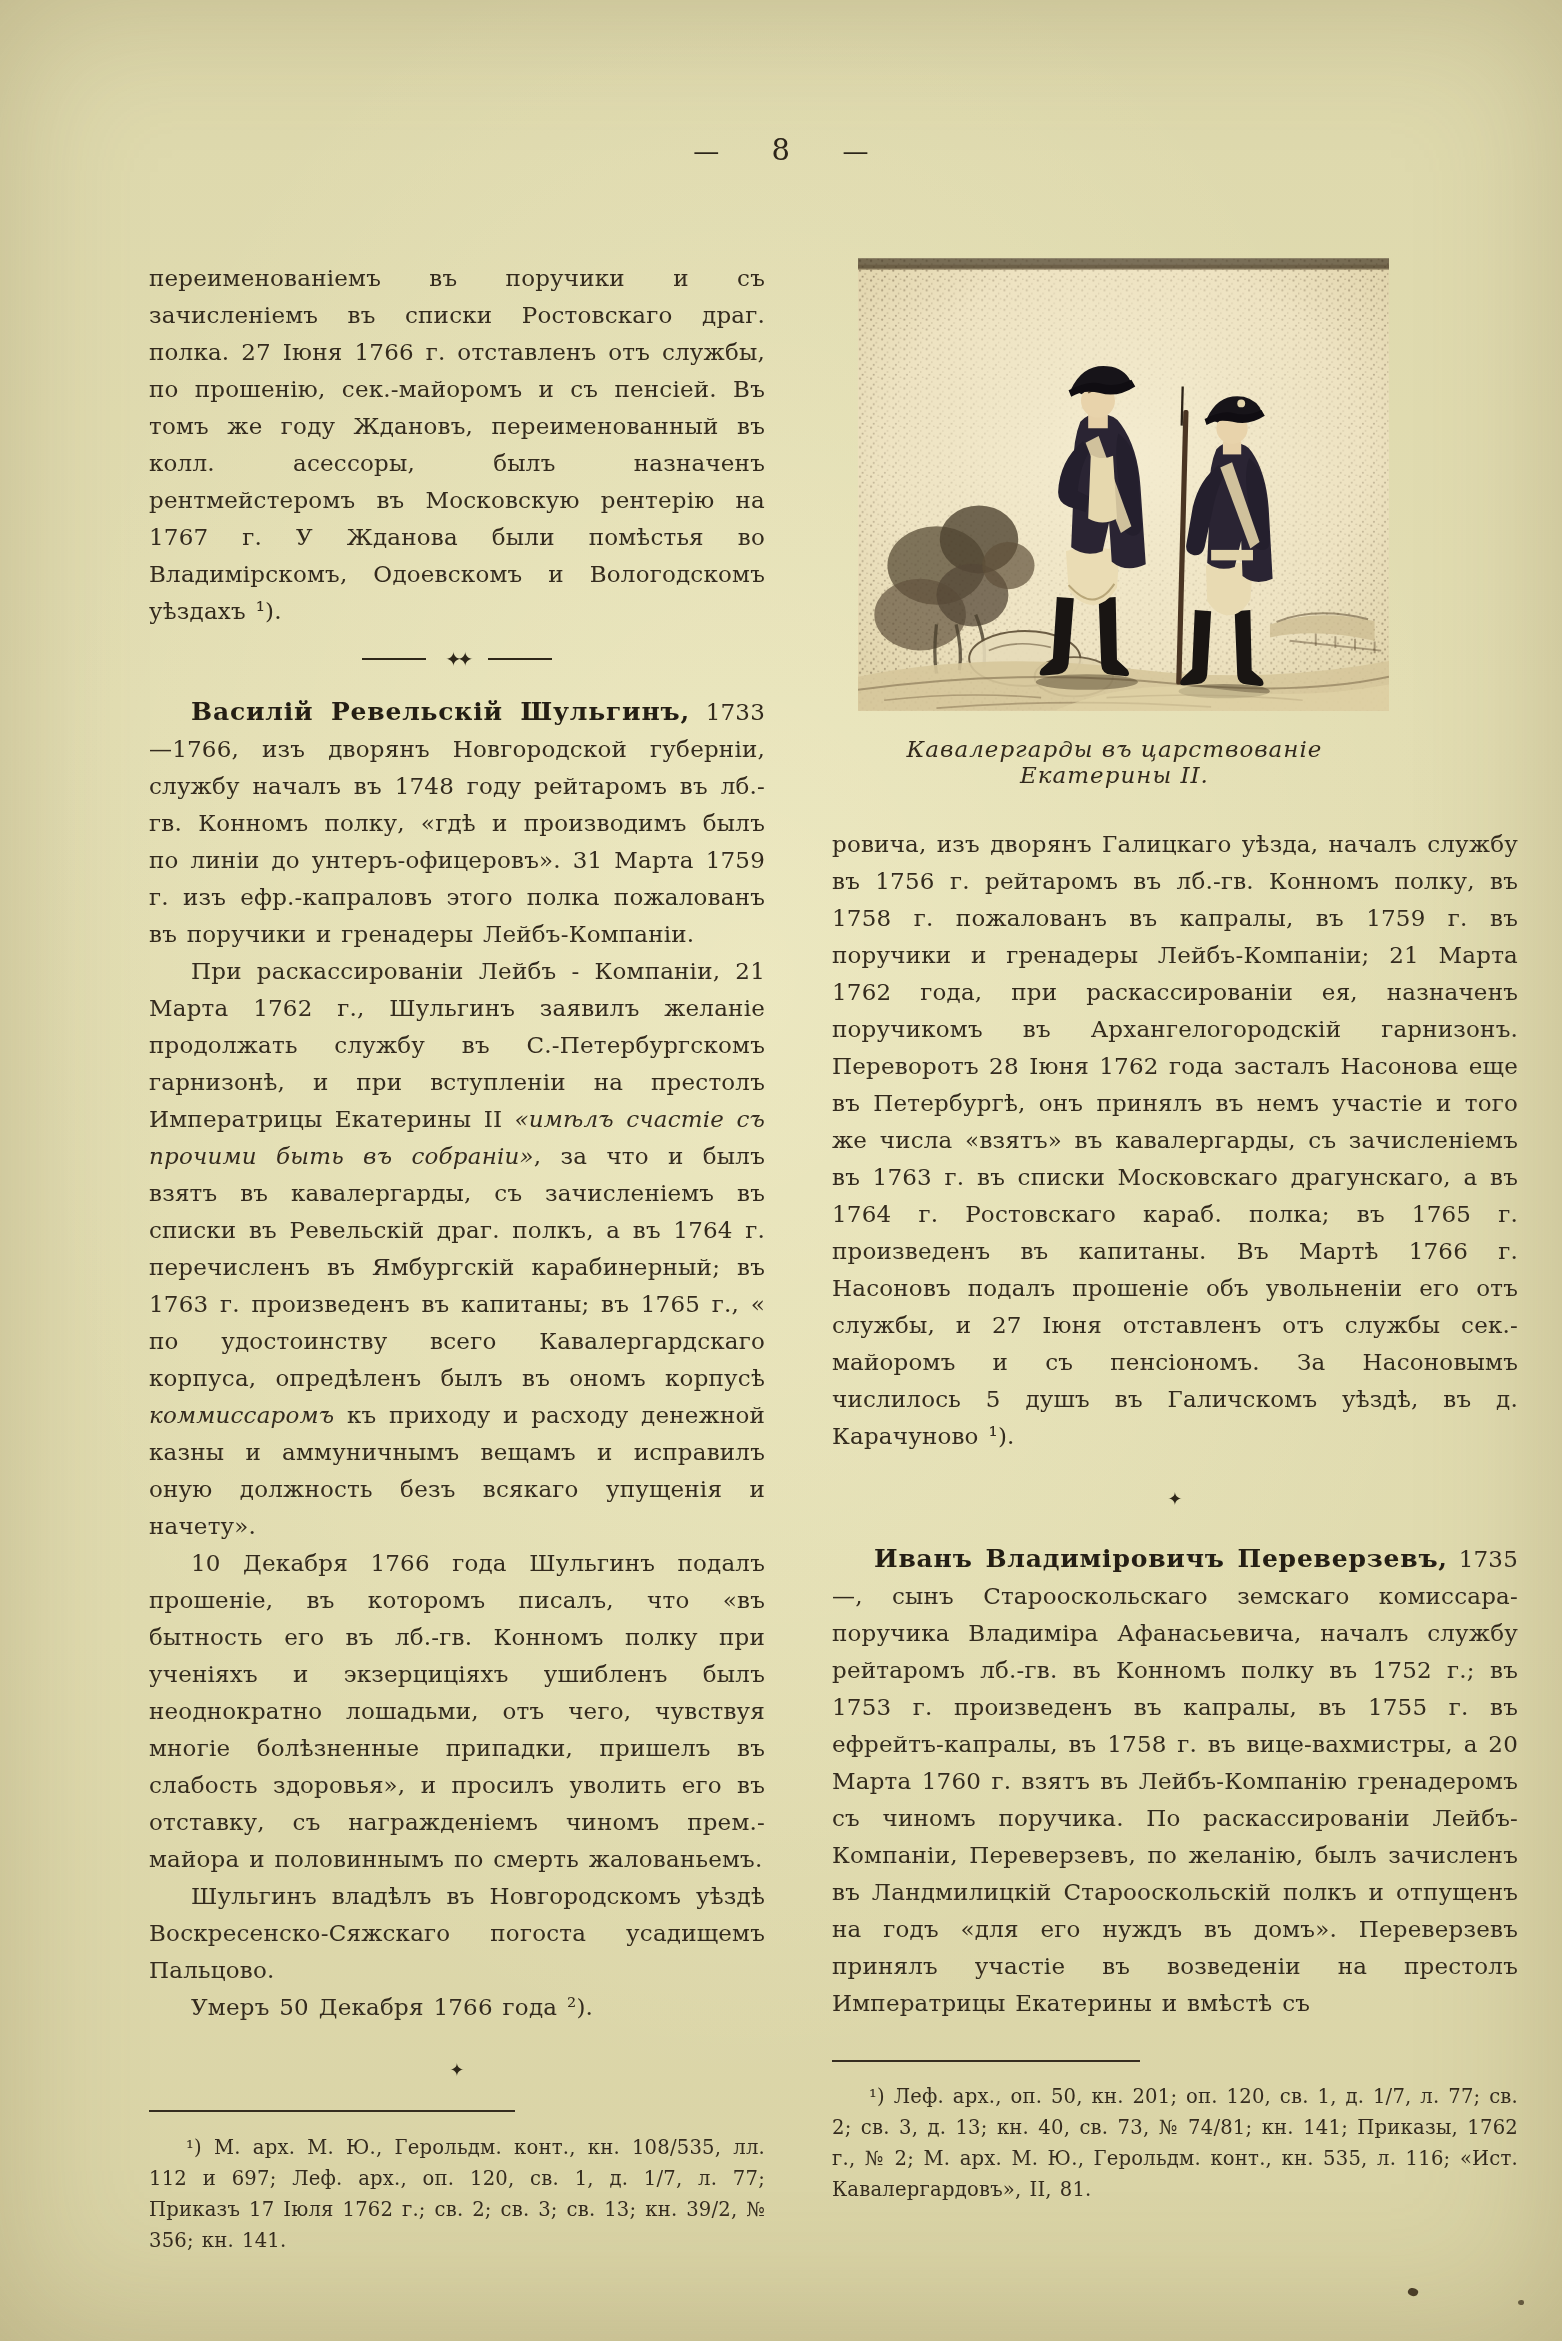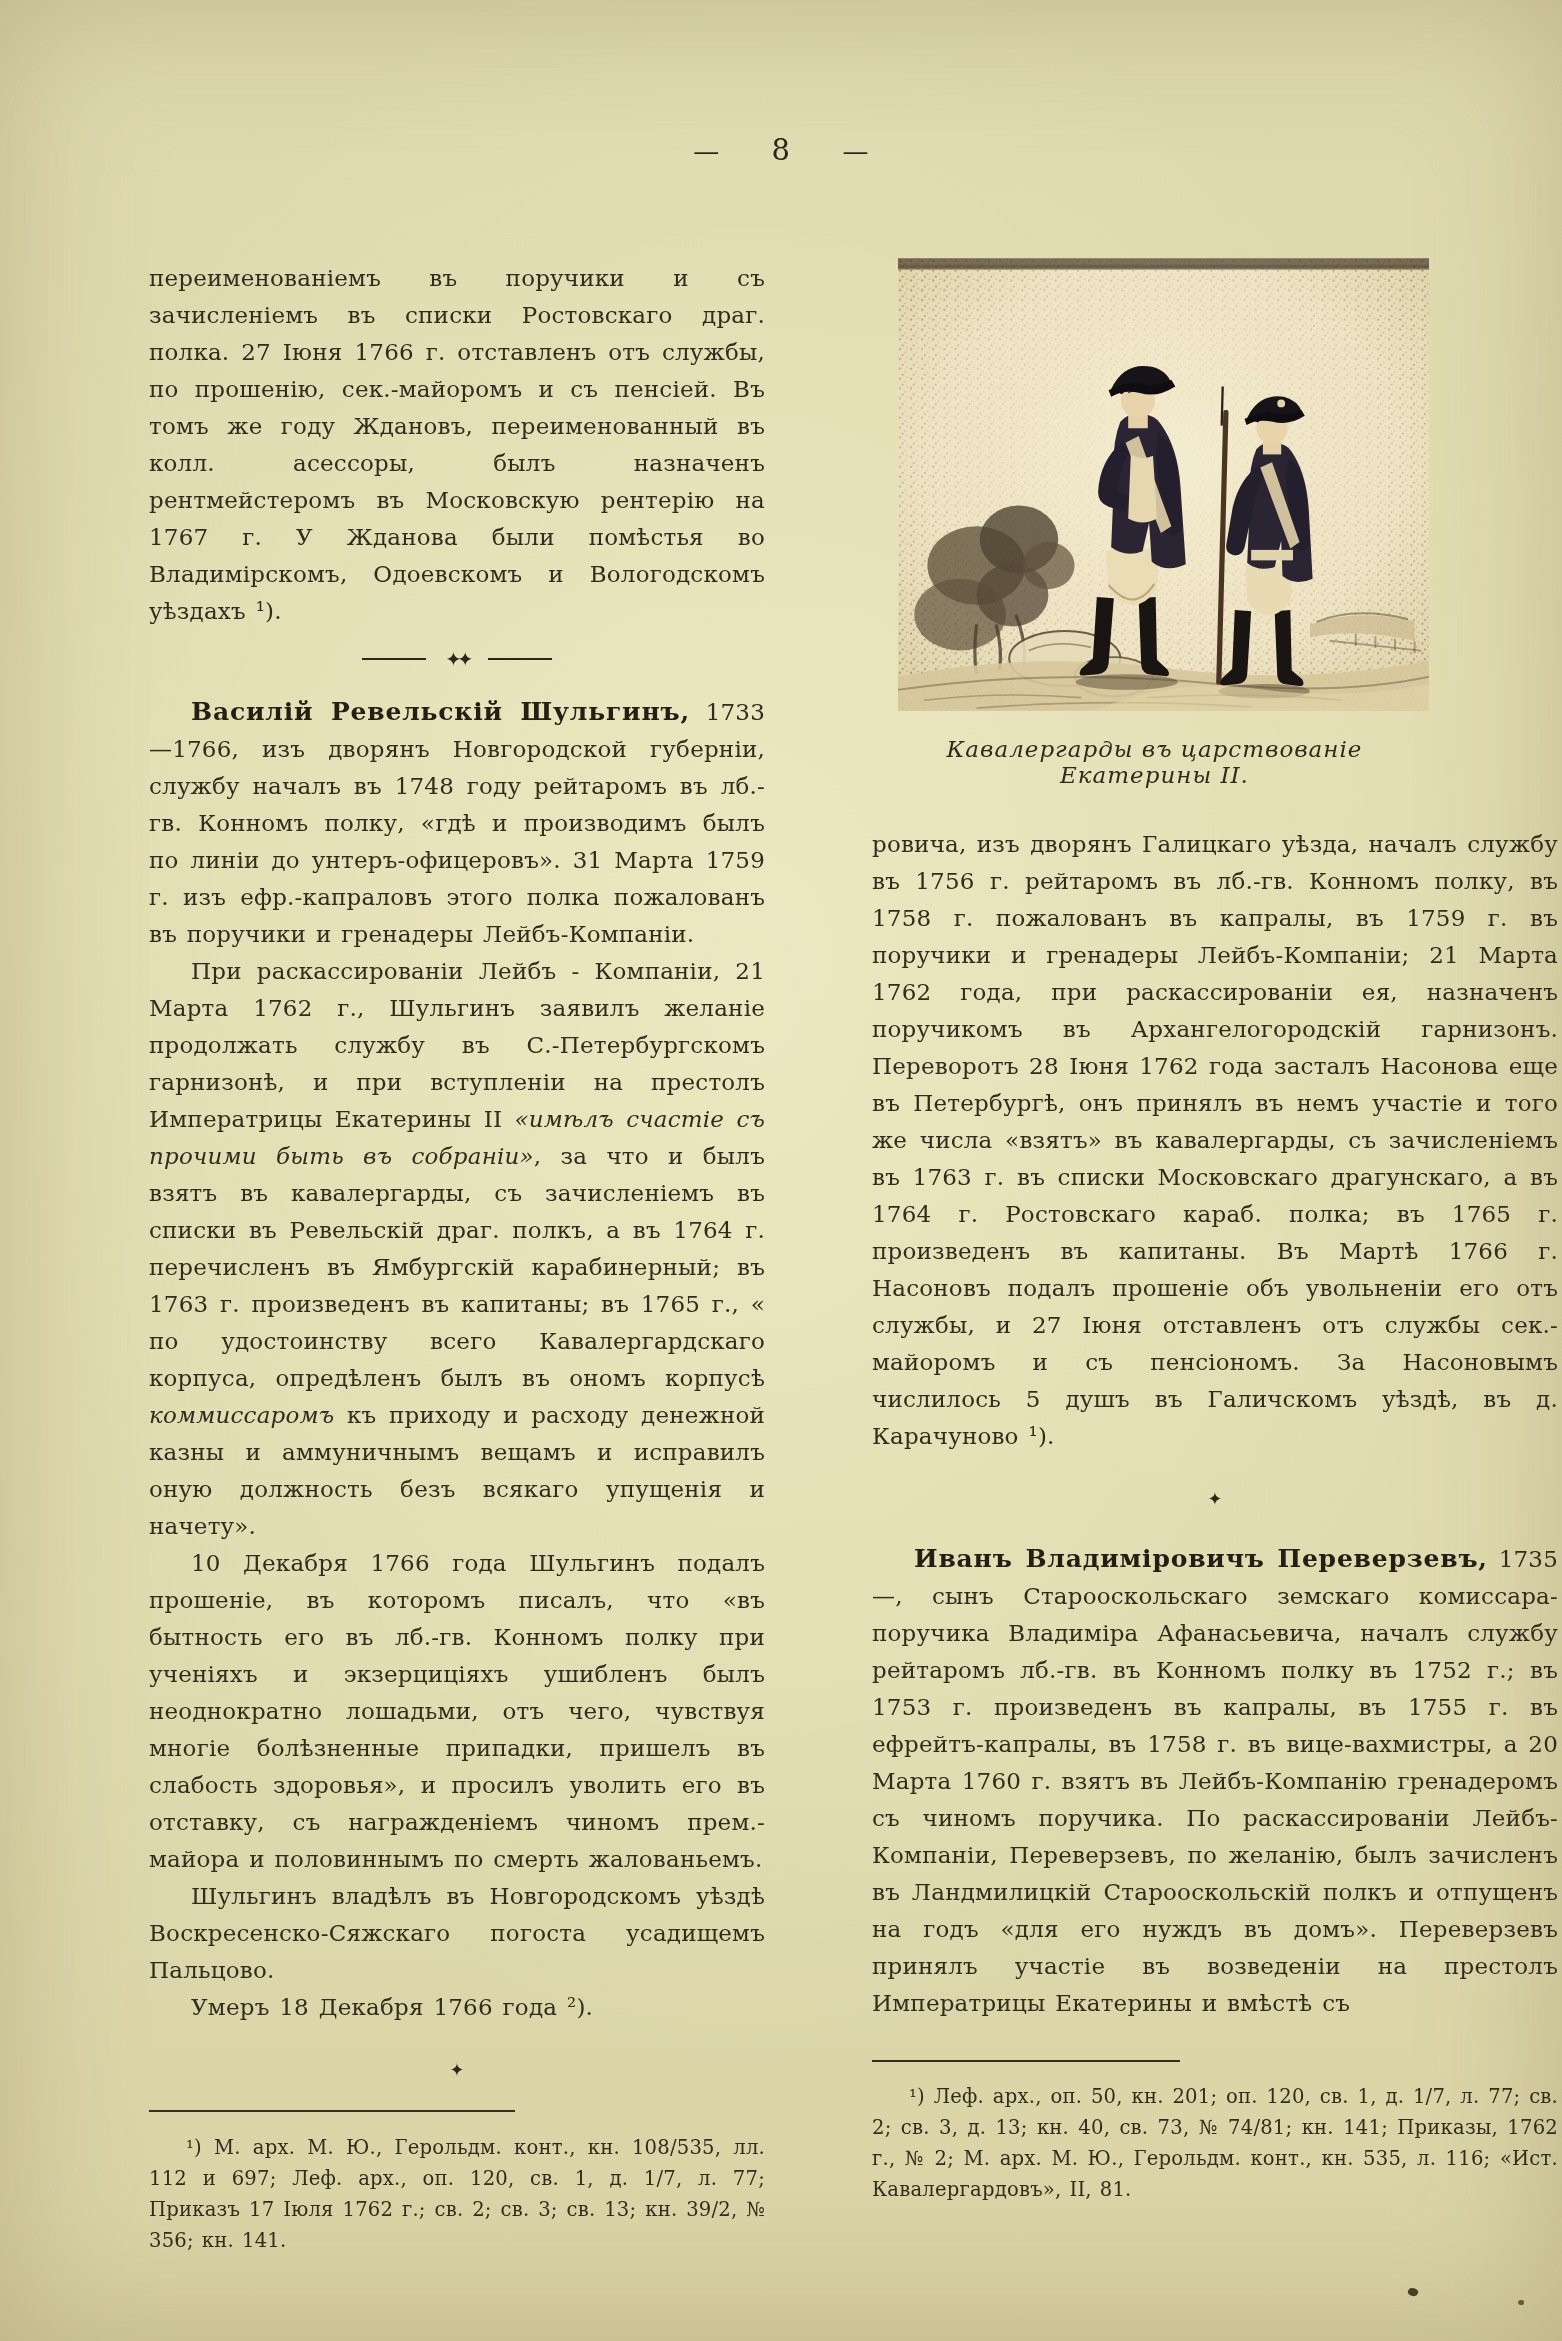--- a/index.html
+++ b/index.html
@@ -17,21 +17,21 @@
   
   .page-header{
     position:absolute;top:134px;left:0;width:100%;
     display:flex;justify-content:center;align-items:center;gap:51px;
     font-size:26px;color:#2c251a;letter-spacing:1.3px;
   }
   .page-header .pnum{font-size:29px;transform:translateY(-1.3px);}
   
   .col{position:absolute;}
   .col-left{left:149px;top:260px;width:616px;}
-  .col-right{left:860px;top:222px;width:698px;}
+  .col-right{left:820px;top:222px;width:698px;}
   .col p{
     margin:0;
     font-size:23px;line-height:37px;
     text-align:justify;text-align-last:left;
     letter-spacing:0.2px;word-spacing:2.3px;
     color:#342b1e;
   }
   .col p.indent{text-indent:42px;}
   .col p.cont{text-indent:0;}
   .bd{font-weight:bold;font-size:25px;letter-spacing:0.8px;color:#241e14;}
@@ -76,21 +76,21 @@
 
   <div class="col col-left">
       <p class="cont"><span>переименованіемъ въ поручики и съ зачисленіемъ въ списки Ростовскаго драг. полка. 27 Іюня 1766 г. отставленъ отъ службы, по прошенію, сек.-майоромъ и съ пенсіей. Въ томъ же году Ждановъ, переименованный въ колл. асессоры, былъ назначенъ рентмейстеромъ въ Московскую рентерію на 1767 г. У Жданова были помѣстья во Владимірскомъ, Одоевскомъ и Вологодскомъ уѣздахъ ¹).</span></p>
       <div class="ornament ornament-long">
         <span class="glyph">✦✦</span>
       </div>
       <p class="indent"><span class="bd">Василій Ревельскій Шульгинъ,</span><span> 1733—1766, изъ дворянъ Новгородской губерніи, службу началъ въ 1748 году рейтаромъ въ лб.-гв. Конномъ полку, «гдѣ и производимъ былъ по линіи до унтеръ-офицеровъ». 31 Марта 1759 г. изъ ефр.-капраловъ этого полка пожалованъ въ поручики и гренадеры Лейбъ-Компаніи.</span></p>
       <p class="indent"><span>При раскассированіи Лейбъ - Компаніи, 21 Марта 1762 г., Шульгинъ заявилъ желаніе продолжать службу въ С.-Петербургскомъ гарнизонѣ, и при вступленіи на престолъ Императрицы Екатерины II </span><span class="it">«имѣлъ счастіе съ прочими быть въ собраніи»</span><span>, за что и былъ взятъ въ кавалергарды, съ зачисленіемъ въ списки въ Ревельскій драг. полкъ, а въ 1764 г. перечисленъ въ Ямбургскій карабинерный; въ 1763 г. произведенъ въ капитаны; въ 1765 г., « по удостоинству всего Кавалергардскаго корпуса, опредѣленъ былъ въ ономъ корпусѣ </span><span class="it">коммиссаромъ</span><span> къ приходу и расходу денежной казны и аммуничнымъ вещамъ и исправилъ оную должность безъ всякаго упущенія и начету».</span></p>
       <p class="indent"><span>10 Декабря 1766 года Шульгинъ подалъ прошеніе, въ которомъ писалъ, что «въ бытность его въ лб.-гв. Конномъ полку при ученіяхъ и экзерциціяхъ ушибленъ былъ неоднократно лошадьми, отъ чего, чувствуя многіе болѣзненные припадки, пришелъ въ слабость здоровья», и просилъ уволить его въ отставку, съ награжденіемъ чиномъ прем.-майора и половиннымъ по смерть жалованьемъ.</span></p>
       <p class="indent"><span>Шульгинъ владѣлъ въ Новгородскомъ уѣздѣ Воскресенско-Сяжскаго погоста усадищемъ Пальцово.</span></p>
-      <p class="indent"><span>Умеръ 18 Декабря 1766 года ²).</span></p>
+      <p class="indent"><span>Умеръ 50 Декабря 1766 года ²).</span></p>
       <div class="ornament ornament-small">
         <span class="glyph">✦</span>
       </div>
       <div class="footnote-rule"></div>
       <p class="fn indent"><span>¹) М. арх. М. Ю., Герольдм. конт., кн. 108/535, лл. 112 и 697; Леф. арх., оп. 120, св. 1, д. 1/7, л. 77; Приказъ 17 Іюля 1762 г.; св. 2; св. 3; св. 13; кн. 39/2, № 356; кн. 141.</span></p>
     </div>
 
   <div class="col col-right">
     <figure>
       <svg class="illustration" width="531" height="453" viewBox="0 0 812 692" xmlns="http://www.w3.org/2000/svg">

